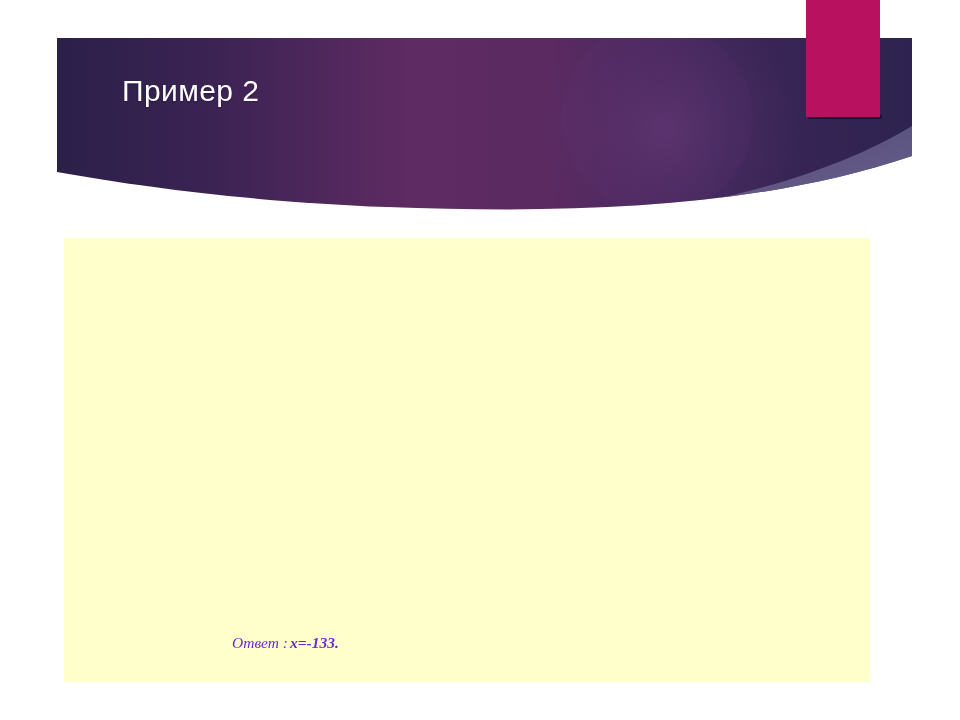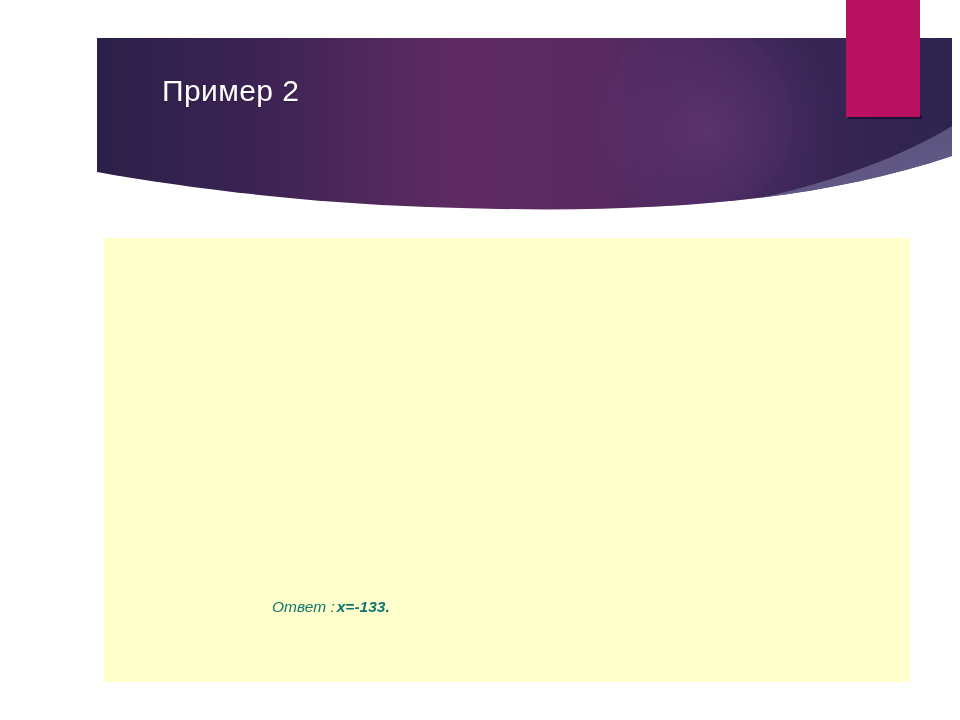--- a/index.html
+++ b/index.html
@@ -13,21 +13,20 @@
     position: relative;
     overflow: hidden;
     font-family: "Liberation Sans", sans-serif;
   }
 
   
   #slide {
     position: absolute;
     inset: 0;
     background: #ffffff;
-    margin-left: 40px;
   }
 
   
   #header-banner {
     position: absolute;
     left: 57px;
     top: 38px;
     width: 855px;
     height: 176px;
   }
@@ -138,24 +137,24 @@
     display: inline-block;
     border-top: 1.6px solid #111111;
     padding: 1px 4px 0 2px;
     margin-left: -1px;
   }
 
   
   #answer-row {
     position: absolute;
     left: 232px;
-    top: 598px;
-    font-family: Liberation Sans, sans-serif;
+    top: 634px;
+    font-family: Liberation Serif, serif;
     font-style: italic;
-    color: #0f766e;
+    color: #6d28d9;
     font-size: 15.5px;
     white-space: nowrap;
     z-index: 3;
   }
   #answer-row .answer-label { font-weight: normal; }
   #answer-row .answer-value { font-weight: bold; padding-left: 2px; }
 </style>
 </head>
 <body>
 

